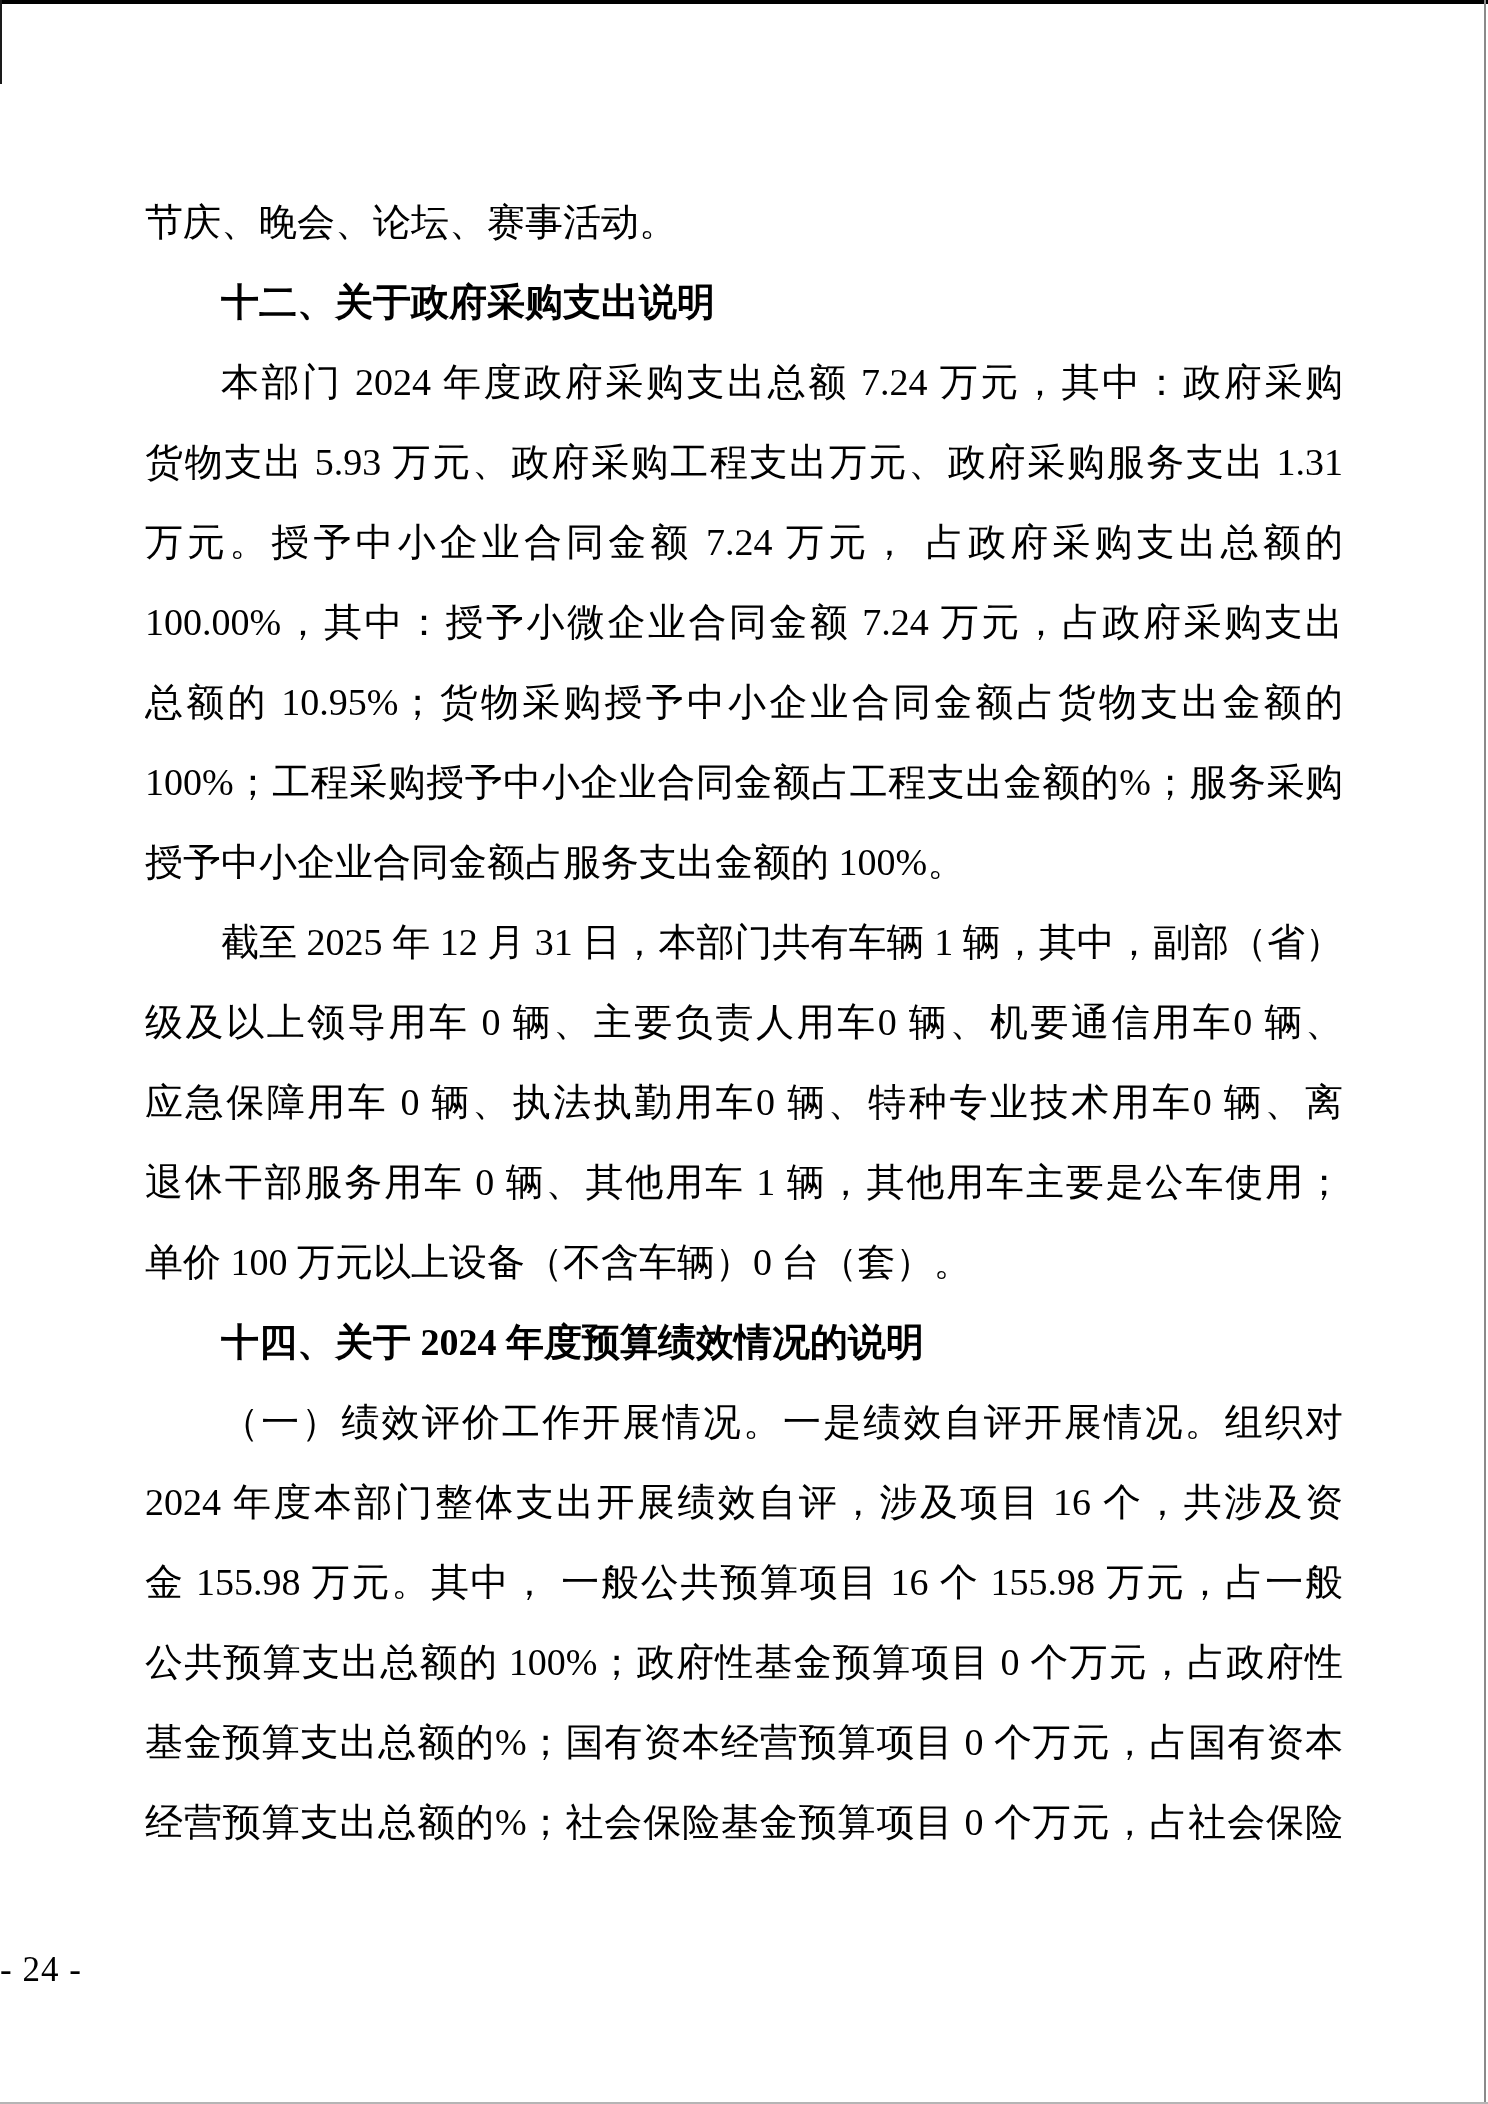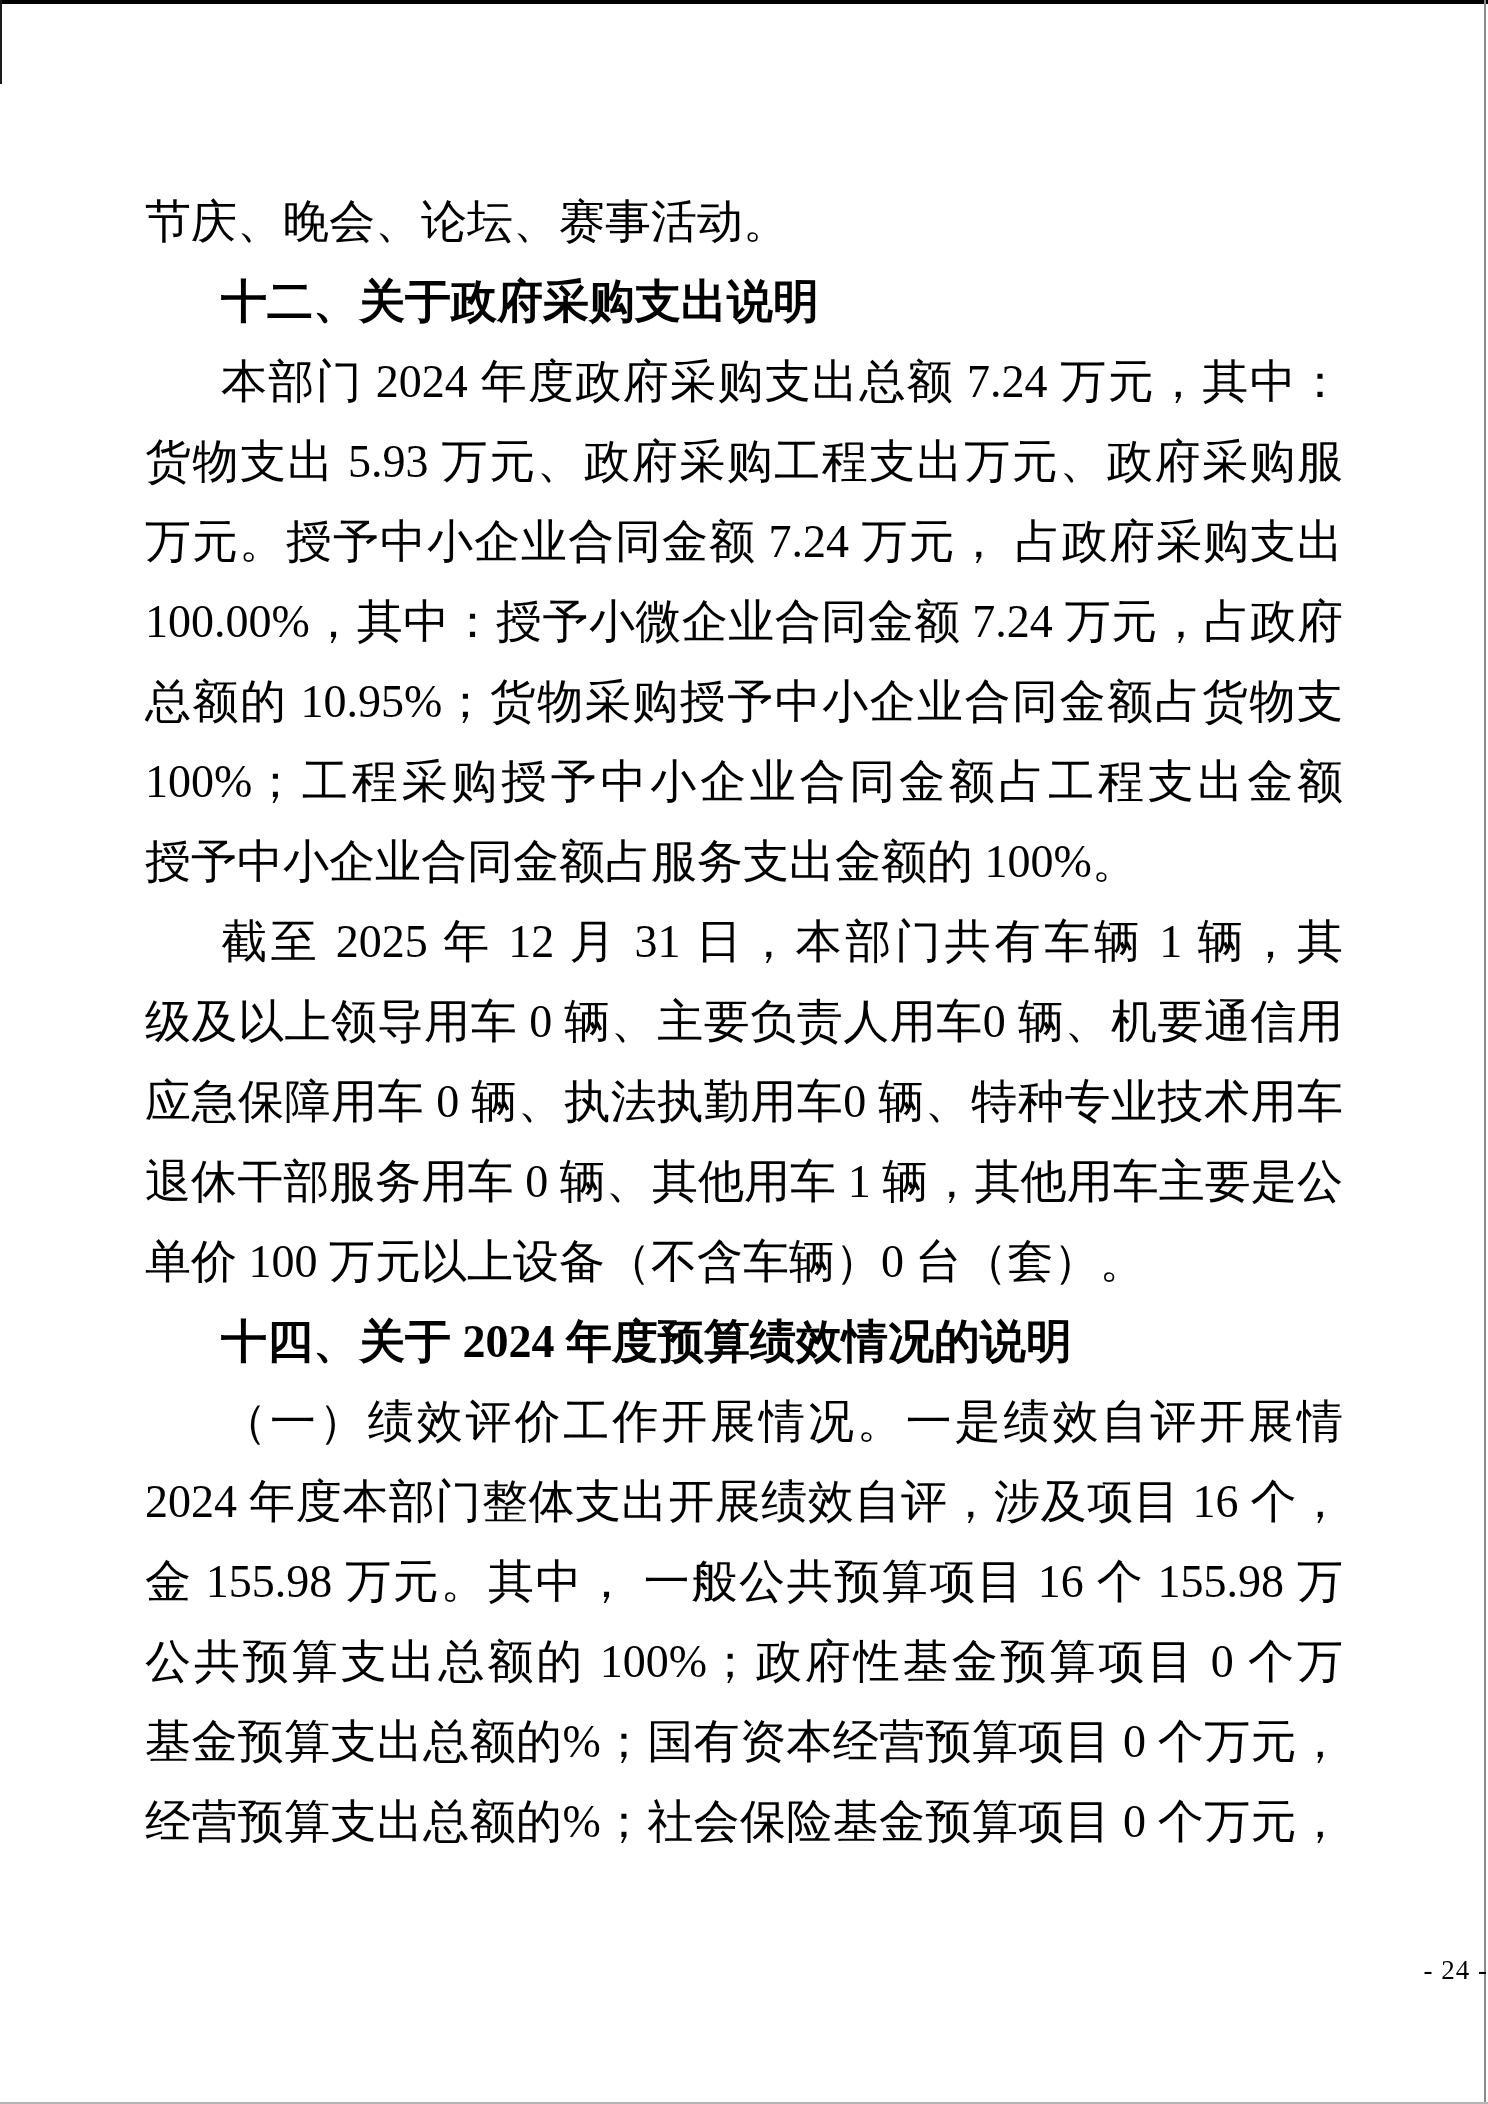--- a/index.html
+++ b/index.html
@@ -35,21 +35,21 @@
   
   .textblock {
     position: absolute;
     left: 145px;
     top: 182px;
     width: 1198px;
   }
   .line {
     height: 80px;
     line-height: 80px;
-    font-size: 46px;
+    font-size: 38px;
     white-space: nowrap;
     overflow: visible;
     text-align: left;
   }
   .line.justify {
     white-space: normal;
     text-align: justify;
     text-align-last: justify;
     overflow: hidden;
   }
@@ -62,22 +62,22 @@
   .bold-lead {
     font-weight: normal;
   }
   .pagenum {
     position: absolute;
     top: 1948px;
     left: 0;
     width: 100%;
     height: 44px;
     line-height: 44px;
-    text-align: right;
-    font-size: 27px;
+    text-align: left;
+    font-size: 35px;
     letter-spacing: 1px;
   }
 </style>
 </head>
 <body>
 
 <div class="edge-top"></div>
 <div class="edge-right"></div>
 <div class="edge-left"></div>
 <div class="edge-bottom"></div>

